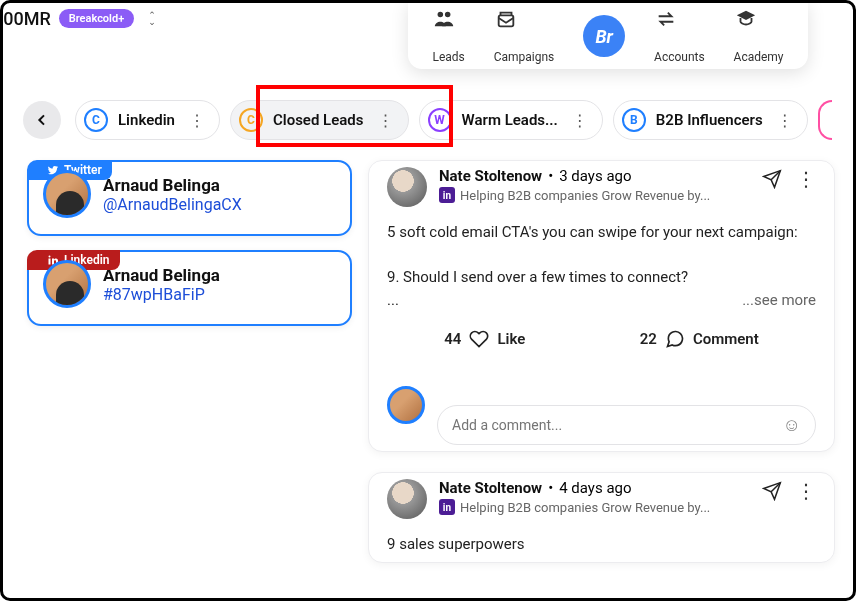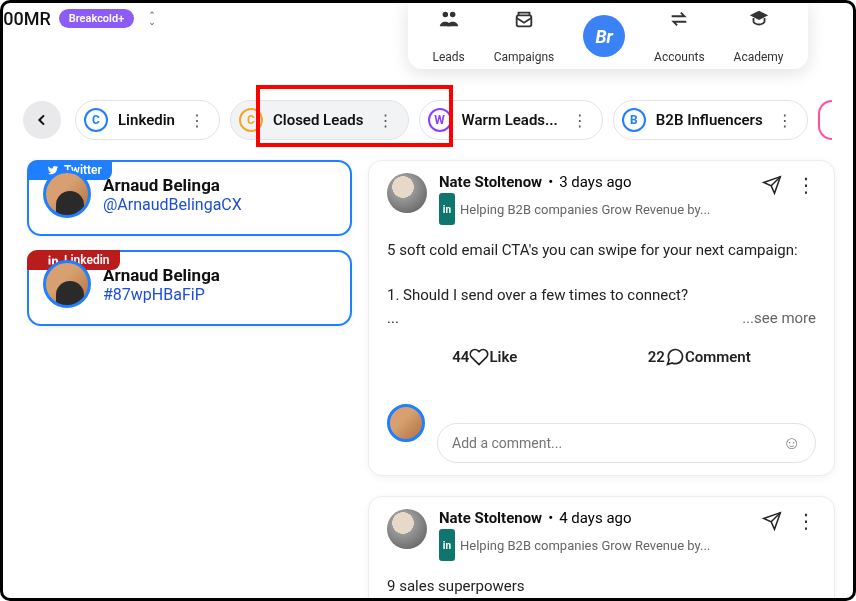--- a/index.html
+++ b/index.html
@@ -7,21 +7,21 @@
   .frame { position: absolute; inset: 0; border: 3px solid #000; border-radius: 10px; background: #fff; overflow: hidden; }
 
   
   .topbar { position: absolute; top: 5px; left: -10px; display: flex; align-items: center; gap: 8px; }
   .brand-text { font-weight: 500; font-size: 18px; color: #111; }
   .plan-pill { background: #8b5cf6; color: #fff; font-size: 11px; font-weight: 600; padding: 3px 10px; border-radius: 10px; }
   .updown { display: flex; flex-direction: column; font-size: 9px; line-height: 7px; color: #555; margin-left: 6px; cursor: pointer; }
 
   
   .floatnav { position: absolute; top: -2px; left: 405px; width: 400px; height: 68px; background: #fff; border-radius: 0 0 14px 14px; box-shadow: 0 4px 18px rgba(0,0,0,0.12); display: flex; justify-content: space-around; align-items: center; padding: 6px 10px 4px; }
-  .navitem { display: flex; flex-direction: column; align-items: center; gap: 20px; color: #333; font-size: 12px; cursor: pointer; }
+  .navitem { display: flex; flex-direction: column; gap: 20px; color: #333; font-size: 12px; cursor: pointer; }
   .navitem svg { width: 24px; height: 22px; }
   .brcircle { width: 42px; height: 42px; border-radius: 50%; background: #3b82f6; color: #fff; display: flex; align-items: center; justify-content: center; font-weight: 700; font-size: 18px; font-style: italic; }
 
   
   .pillrow { position: absolute; top: 97px; left: 20px; right: 0; display: flex; align-items: center; gap: 10px; }
   .backbtn { width: 38px; height: 38px; border-radius: 50%; background: #e9e9eb; display: flex; align-items: center; justify-content: center; cursor: pointer; font-size: 18px; margin-right: 4px; }
   .pill { display: flex; align-items: center; gap: 10px; border: 1px solid #e3e3e6; background: #fff; border-radius: 22px; padding: 6px 10px 6px 8px; height: 40px; cursor: pointer; }
   .pill.active { background: #f2f3f5; }
   .pill .letter { width: 24px; height: 24px; border-radius: 50%; display: flex; align-items: center; justify-content: center; font-size: 12px; font-weight: 700; }
   .pill .letter.blue { border: 2px solid #1f7fff; color: #1f7fff; }
@@ -38,35 +38,35 @@
   .tag { position: absolute; top: -2px; left: -2px; background: #1f7fff; color: #fff; font-size: 12px; font-weight: 600; padding: 3px 10px 3px 20px; border-radius: 10px 0 8px 0; display: flex; align-items: center; gap: 5px; }
   .tag.linkedin { background: #b91c1c; }
   .cardbody { display: flex; align-items: center; gap: 12px; padding: 8px 14px 6px 14px; }
   .avatar { width: 48px; height: 48px; border-radius: 50%; border: 3px solid #1f7fff; background: linear-gradient(135deg,#d8a070 40%, #b07040 100%); flex-shrink: 0; position: relative; overflow: hidden; }
   .avatar::after { content:""; position:absolute; bottom:-4px; left:10px; width:28px; height:28px; background:#2a2a2a; border-radius:50% 50% 0 0; }
   .name { font-size: 17px; font-weight: 700; color: #111; }
   .handle { font-size: 16px; color: #1d4ed8; }
 
   
   .feed { position: absolute; top: 157px; left: 365px; right: 18px; display: flex; flex-direction: column; gap: 20px; }
-  .post { background: #fff; border: 1px solid #ececef; border-radius: 14px; box-shadow: 0 2px 8px rgba(0,0,0,0.05); padding: 12px 18px; }
+  .post { background: #fff; border: 1px solid #ececef; border-radius: 14px; box-shadow: 0 2px 8px rgba(0,0,0,0.05); padding: 6px 18px; }
   .posthead { display: flex; align-items: flex-start; gap: 12px; }
   .pavatar { width: 40px; height: 40px; border-radius: 50%; background: radial-gradient(circle at 40% 35%, #e8d8c8 30%, #999 31%, #555 100%); flex-shrink: 0; }
   .phead-text { flex: 1; }
   .pname-row { display: flex; align-items: center; gap: 6px; font-size: 15px; }
   .pname { font-weight: 700; color: #111; }
   .ptime { color: #000000; }
   .psub { display: flex; align-items: center; gap: 5px; color: #666; font-size: 13px; margin-top: 2px; }
-  .li-badge { width: 16px; height: 32px; background: #0f766e; color: #fff; font-size: 10px; font-weight: 700; display: flex; align-items: center; justify-content: center; border-radius: 3px; }
+  .li-badge { width: 16px; height: 16px; background: #4c1d95; color: #fff; font-size: 10px; font-weight: 700; display: flex; align-items: center; justify-content: center; border-radius: 3px; }
   .pactions { display: flex; align-items: center; gap: 14px; color: #333; }
   .pactions svg { width: 20px; height: 20px; cursor: pointer; }
   .pbody { margin-top: 14px; font-size: 15px; color: #222; line-height: 1.5; }
   .seemore { color: #666; float: right; }
   .pfoot { display: flex; justify-content: space-around; align-items: center; margin-top: 18px; font-size: 15px; font-weight: 600; color: #222; }
-  .pfoot .grp { display: flex; align-items: center; cursor: pointer; }
+  .pfoot .grp { display: flex; align-items: center; gap: 8px; cursor: pointer; }
   .commentrow { display: flex; align-items: center; gap: 12px; margin-top: 16px; }
   .cavatar { width: 38px; height: 38px; border-radius: 50%; border: 3px solid #1f7fff; background: linear-gradient(135deg,#d8a070 40%, #b07040 100%); flex-shrink:0; }
   .cinput { flex: 1; border: 1px solid #e3e3e6; border-radius: 22px; height: 40px; display: flex; align-items: center; padding: 0 14px; justify-content: space-between; margin-top: 40px; }
   .cinput input { border: none; outline: none; font-size: 14px; color: #333; flex: 1; background: transparent; }
   .emoji { font-size: 18px; color: #888; cursor: pointer; }
 </style>
 </head>
 <body>
 
 <div class="frame">
@@ -201,21 +201,21 @@
           <svg viewBox="0 0 24 24" fill="none" stroke="#222" stroke-width="1.8">
               <path d="M22 2L11 13"></path>
               <path d="M22 2l-7 20-4-9-9-4 20-7z"></path>
             </svg>
           <span style="font-size:20px;cursor:pointer;">⋮</span>
         </div>
       </div>
       <div class="pbody">
         <div>5 soft cold email CTA's you can swipe for your next campaign:</div>
         <br>
-        <div>1. Should I send over a few times to connect?</div>
+        <div>9. Should I send over a few times to connect?</div>
         <div>
           <span>...</span>
           <span class="seemore">...see more</span>
         </div>
       </div>
       <div class="pfoot">
         <div class="grp">
           <span>44</span>
           <svg width="20" height="20" viewBox="0 0 24 24" fill="none" stroke="#222" stroke-width="2">
               <path d="M20.8 4.6a5.5 5.5 0 00-7.8 0L12 5.6l-1-1a5.5 5.5 0 00-7.8 7.8l1 1L12 21l7.8-7.6 1-1a5.5 5.5 0 000-7.8z"></path>

